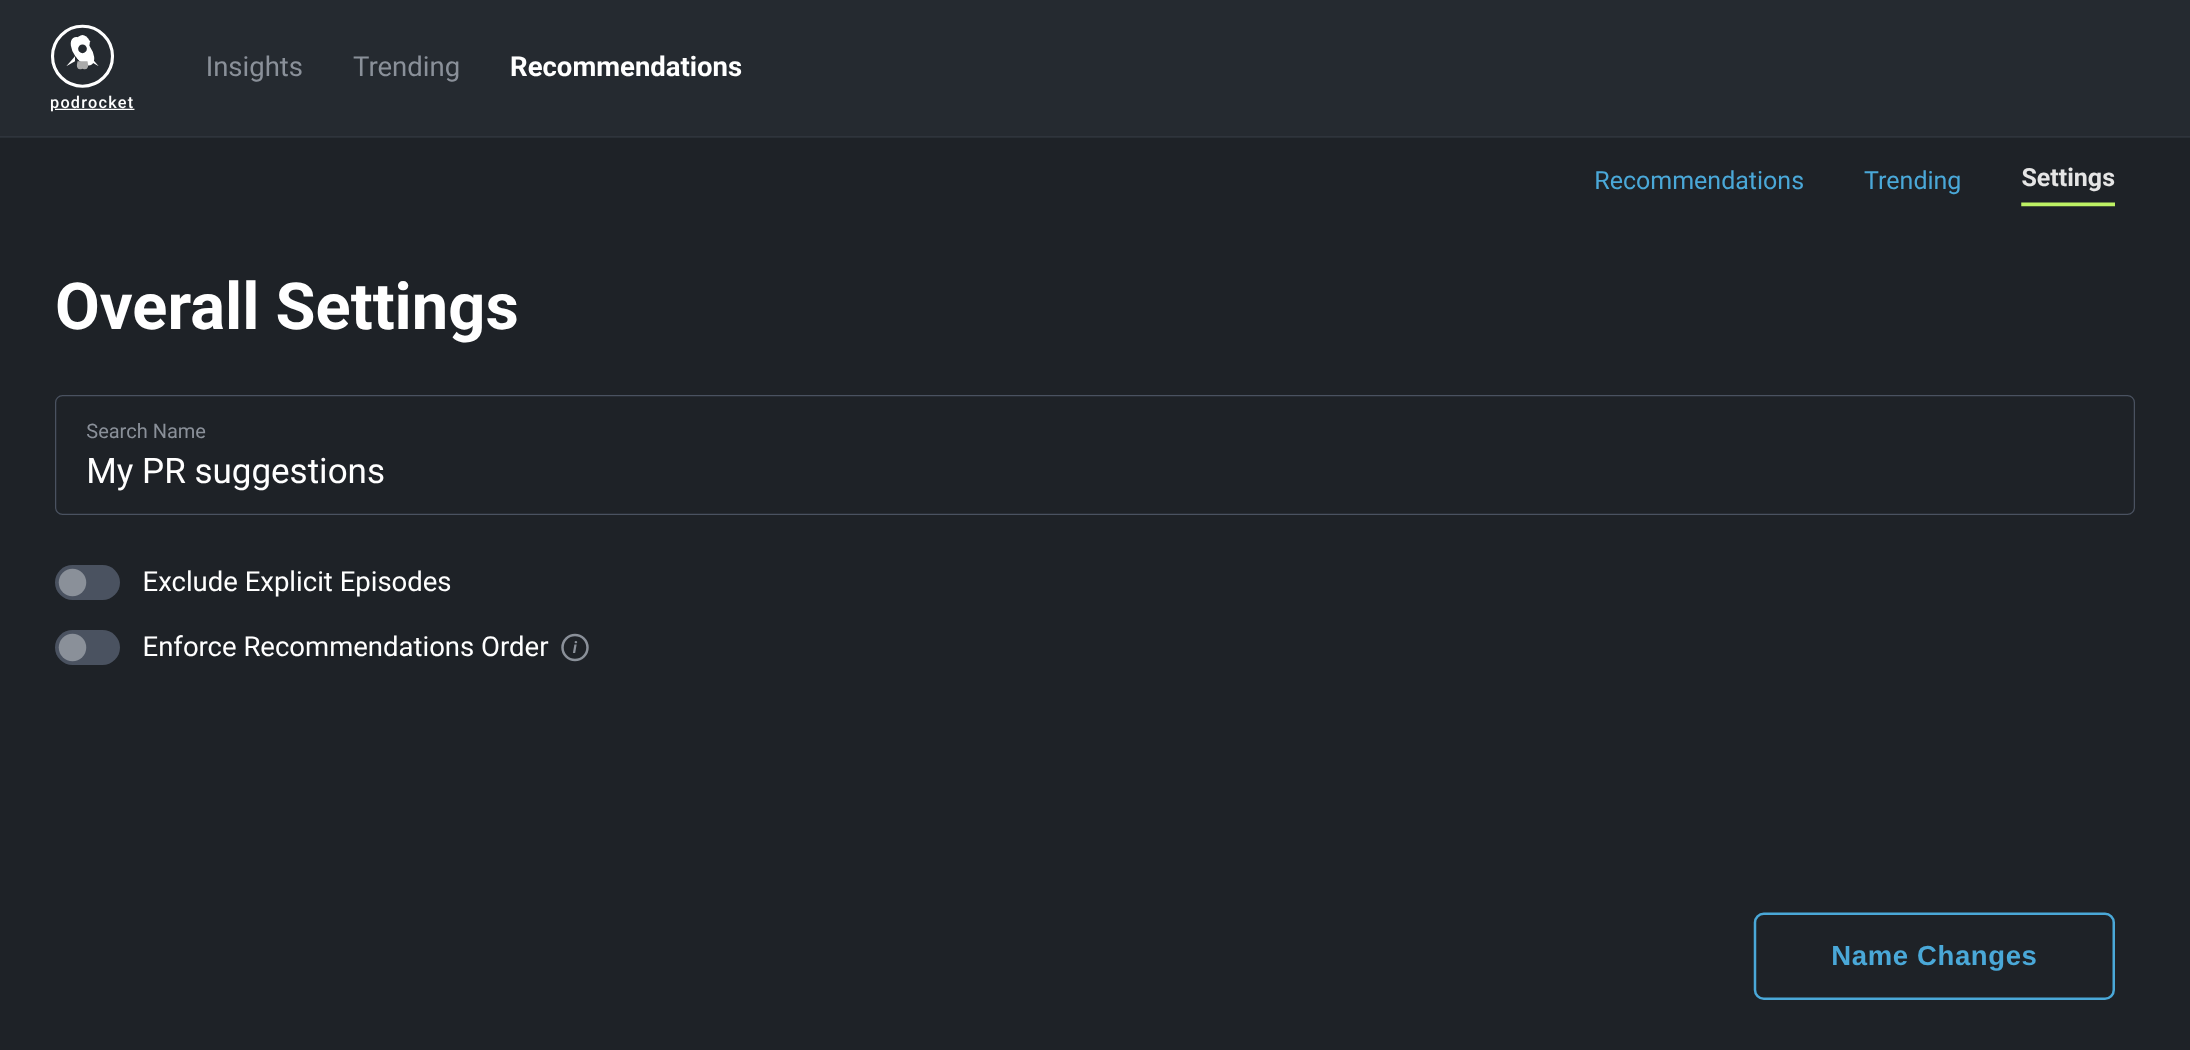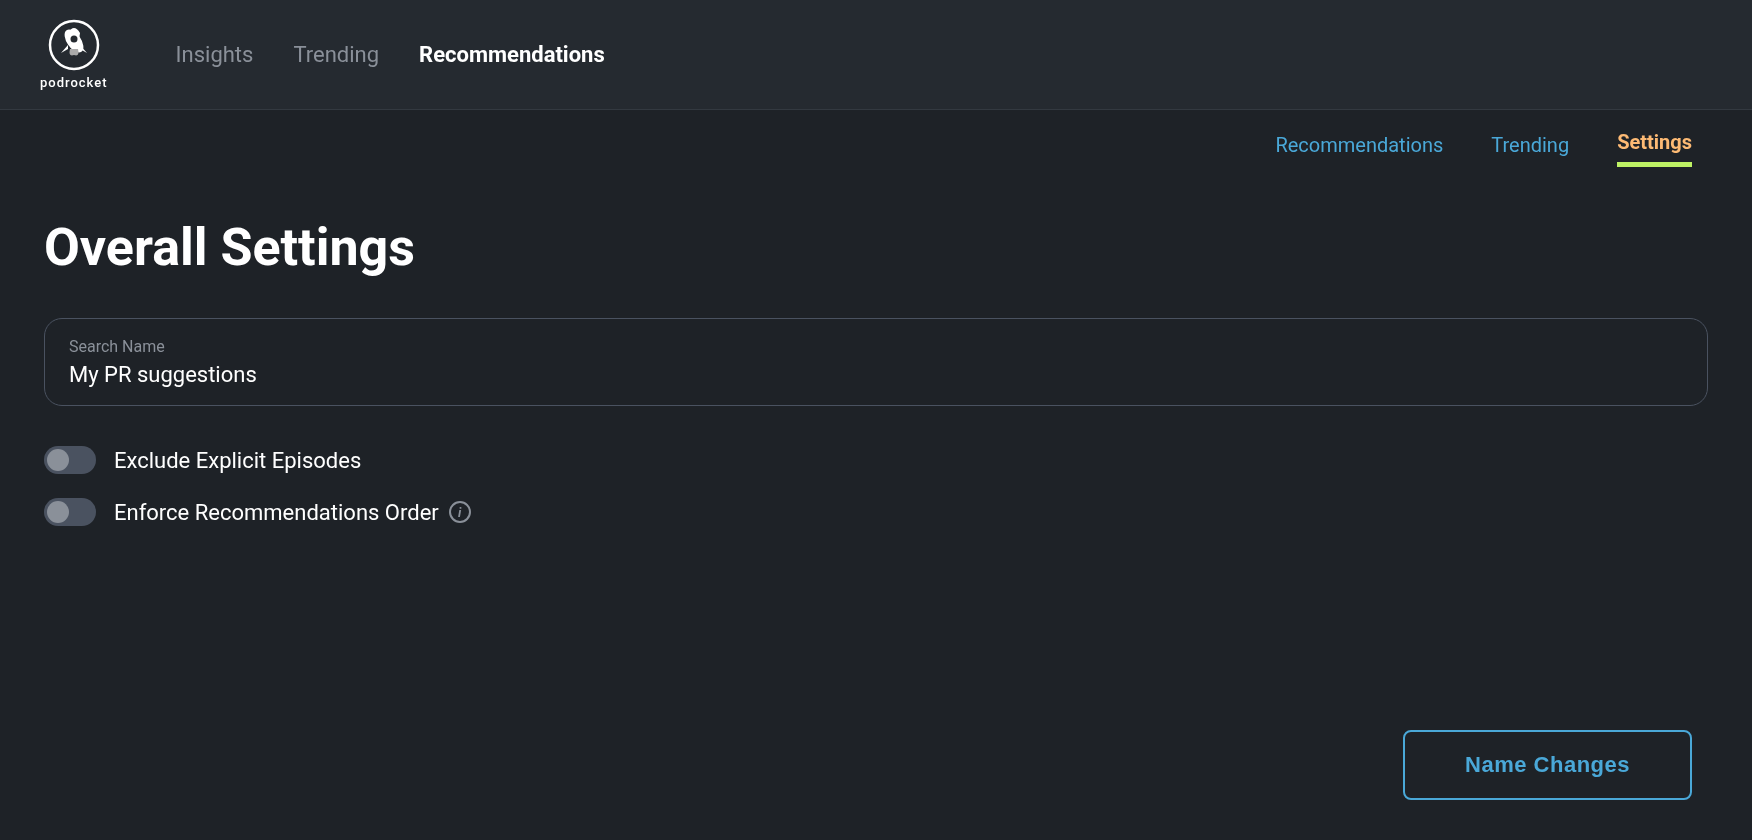--- a/index.html
+++ b/index.html
@@ -24,23 +24,23 @@
       background-color: #252a30;
       height: 110px;
       padding: 0 40px;
       gap: 40px;
       border-bottom: 1px solid #333940;
     }
 
     .logo-container {
       display: flex;
       flex-direction: column;
-      align-items: center;
       gap: 4px;
-      margin-right: 28px;
+      margin-right: 17px;
+      text-decoration: underline;
     }
 
     .logo-icon {
       width: 52px;
       height: 52px;
     }
 
     .logo-text {
       font-size: 13px;
       color: #ffffff;
@@ -78,56 +78,56 @@
 
     .sub-nav-link {
       font-size: 20px;
       color: #4aa8d8;
       text-decoration: none;
       cursor: pointer;
       padding-bottom: 8px;
     }
 
     .sub-nav-link.active {
-      color: #fdba74;
-      font-weight: 700;
-      border-bottom: 5px solid #bef264;
+      color: #e5e5e5;
+      font-weight: 700;
+      border-bottom: 3px solid #bef264;
       padding-bottom: 8px;
     }
 
     
     .main-content {
       padding: 50px 44px;
     }
 
     .page-title {
       font-size: 52px;
       font-weight: 700;
       color: #ffffff;
       margin-bottom: 40px;
     }
 
     
     .search-name-container {
       border: 1px solid #4a5260;
-      border-radius: 18px;
+      border-radius: 6px;
       padding: 18px 24px;
       margin-bottom: 40px;
       background: transparent;
     }
 
     .search-name-label {
       font-size: 16px;
       color: #8a9099;
       margin-bottom: 6px;
       display: block;
     }
 
     .search-name-value {
-      font-size: 22px;
+      font-size: 28px;
       color: #ffffff;
       font-weight: 400;
     }
 
     
     .settings-list {
       display: flex;
       flex-direction: column;
       gap: 24px;
       justify-content: flex-end;

